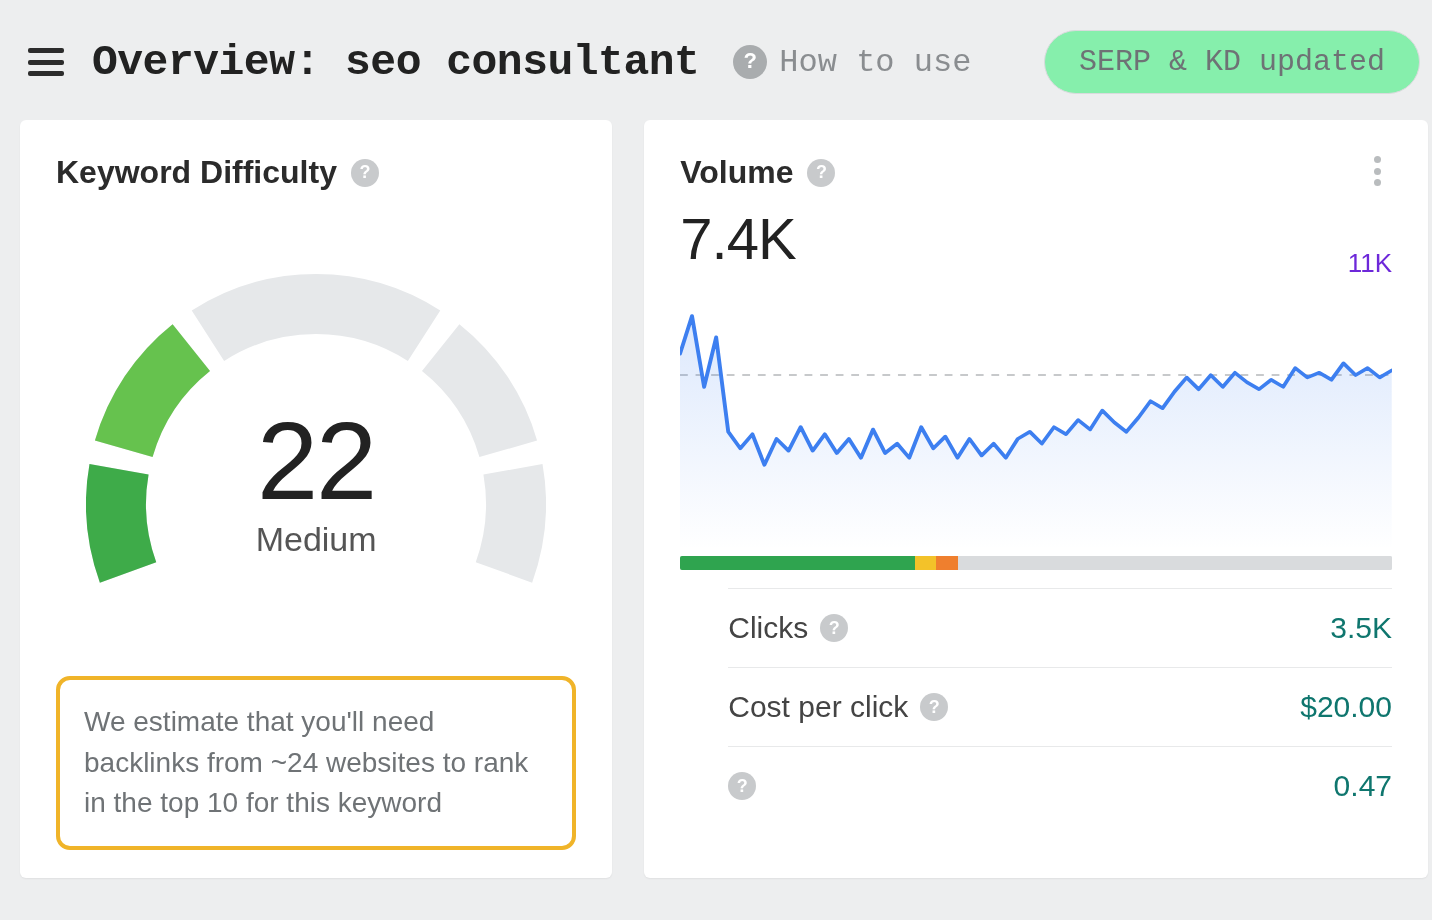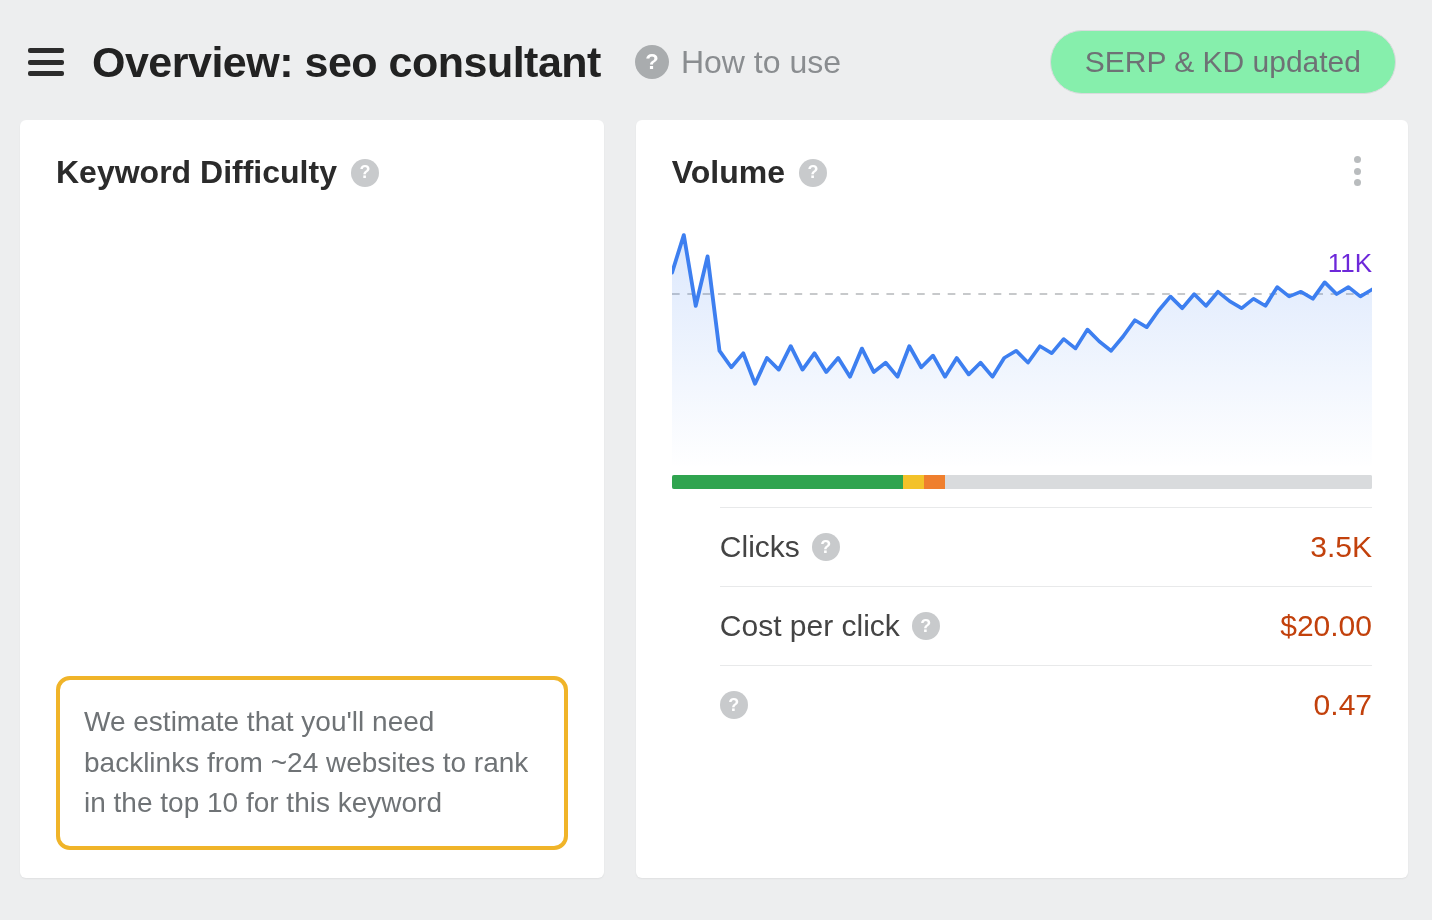--- a/index.html
+++ b/index.html
@@ -7,22 +7,23 @@
     font-family: -apple-system, BlinkMacSystemFont, "Segoe UI", Helvetica, Arial, sans-serif;
     background: #edeeef;
     width: 1432px;
     height: 920px;
     overflow: hidden;
     color: #333;
   }
   .header {
     display: flex;
     align-items: center;
-    padding: 30px 36px 18px 28px;
+    padding: 30px 12px 18px 28px;
     gap: 28px;
+    font-family: Liberation Mono, monospace;
   }
   .hamburger {
     width: 36px;
     height: 28px;
     display: flex;
     flex-direction: column;
     justify-content: space-between;
     cursor: pointer;
   }
   .hamburger span {
@@ -70,21 +71,21 @@
     border: 1px solid #d9dbdd;
     border-radius: 999px;
     padding: 14px 34px;
     font-size: 30px;
     color: #6e7275;
     white-space: nowrap;
   }
   .cards {
     display: flex;
     gap: 32px;
-    padding: 8px 24px 0 20px;
+    padding: 8px 4px 0 20px;
   }
   .card {
     background: #fff;
     border-radius: 6px;
     box-shadow: 0 1px 2px rgba(0,0,0,.06);
     padding: 34px 36px 28px 36px;
   }
   .kd-card { width: 648px; height: 758px; position: relative; display:flex; flex-direction:column; }
   .vol-card { width: 860px; height: 758px; position: relative; display:flex; flex-direction:column; }
 
@@ -123,21 +124,21 @@
 
   .metric-row {
     display:flex; align-items:center; justify-content:space-between;
     padding: 22px 0;
     border-top: 1px solid #e8e9ea;
     font-size: 30px;
     margin-left: 48px;
   }
   .metric-row:first-of-type { margin-top: 18px; }
   .metric-label { display:flex; align-items:center; gap:12px; color:#444; }
-  .metric-value { color:#c2410c;text-align:right; }
+  .metric-value { color:#0f766e;text-align:right; }
 
 </style>
 </head>
 <body>
 
 <div class="header">
   <div class="hamburger">
     <span></span>
       <span></span>
       <span></span>
@@ -149,31 +150,51 @@
   </div>
   <div class="pill">SERP &amp; KD updated</div>
 </div>
 
 <div class="cards">
 
   <div class="card kd-card">
     <div class="card-title-row">
       <div class="card-title">Keyword Difficulty</div>
       <span class="help-circle small">?</span>
+    </div>
+    <div class="gauge-wrap">
+      <svg width="460" height="360" viewBox="0 0 460 360">
+        <g transform="translate(230,250)">
+
+          <path d="M -187.94 68.40 A 200 200 0 0 1 -196.96 -34.73" fill="none" stroke="#e6e8ea" stroke-width="60" stroke-linecap="butt"></path>
+          <path d="M -192.25 -55.19 A 200 200 0 0 1 -124.69 -156.37" fill="none" stroke="#e6e8ea" stroke-width="60" stroke-linecap="butt"></path>
+          <path d="M -108.06 -168.25 A 200 200 0 0 1 108.06 -168.25" fill="none" stroke="#e6e8ea" stroke-width="60" stroke-linecap="butt"></path>
+          <path d="M 124.69 -156.37 A 200 200 0 0 1 192.25 -55.19" fill="none" stroke="#e6e8ea" stroke-width="60" stroke-linecap="butt"></path>
+          <path d="M 196.96 -34.73 A 200 200 0 0 1 187.94 68.40" fill="none" stroke="#e6e8ea" stroke-width="60" stroke-linecap="butt"></path>
+
+          <path d="M -187.94 68.40 A 200 200 0 0 1 -196.96 -34.73" fill="none" stroke="#3eab49" stroke-width="60" stroke-linecap="butt"></path>
+          <path d="M -192.25 -55.19 A 200 200 0 0 1 -124.69 -156.37" fill="none" stroke="#66c24e" stroke-width="60" stroke-linecap="butt"></path>
+        </g>
+      </svg>
+      <div class="gauge-center">
+        <div class="kd-number">22</div>
+        <div class="kd-label">Medium</div>
+      </div>
     </div>
     <div class="estimate-box">We estimate that you'll need backlinks from ~24 websites to rank in the top 10 for this keyword</div>
   </div>
 
   <div class="card vol-card">
     <div class="vol-top">
       <div>
         <div class="card-title-row">
           <div class="card-title">Volume</div>
           <span class="help-circle small">?</span>
         </div>
+        <div class="vol-number">7.4K</div>
       </div>
       <div class="kebab">
         <span></span>
           <span></span>
           <span></span>
       </div>
     </div>
     <div class="axis-max">11K</div>
 
     <div class="spark-wrap">

